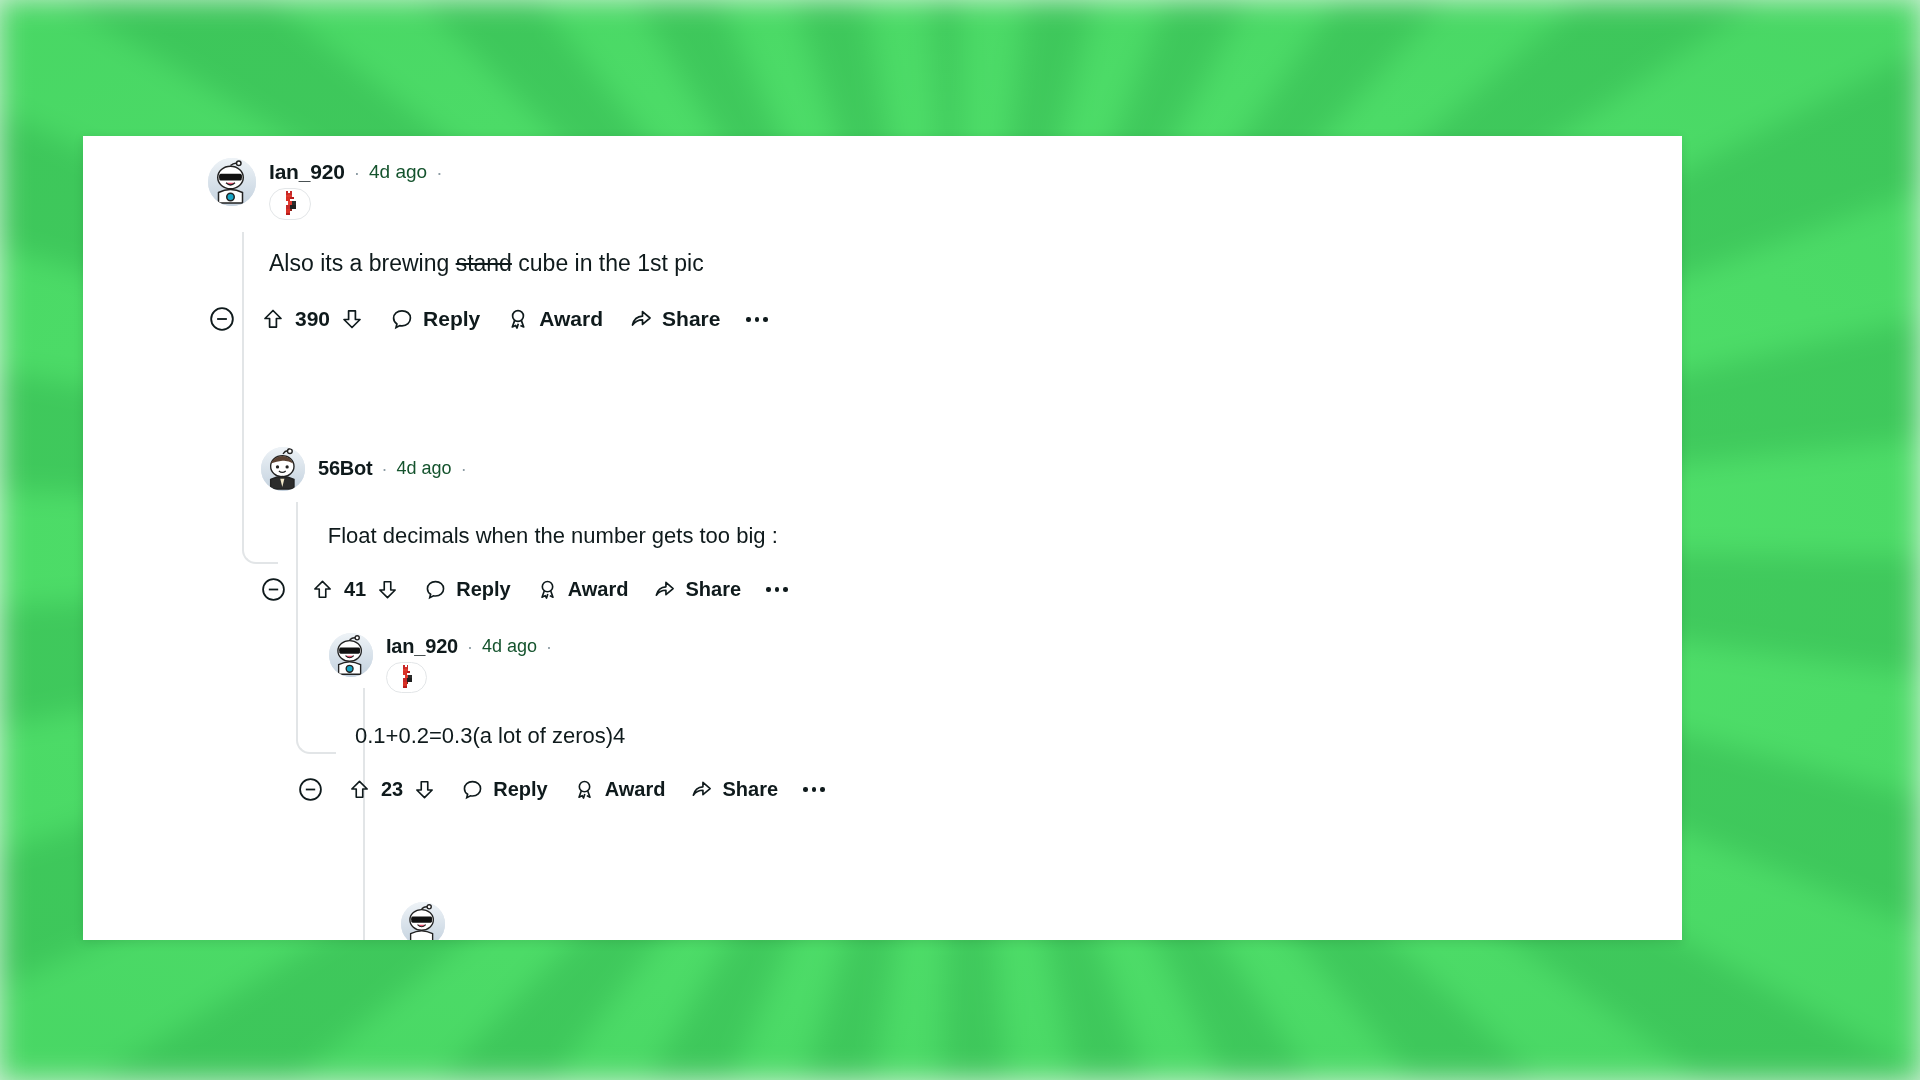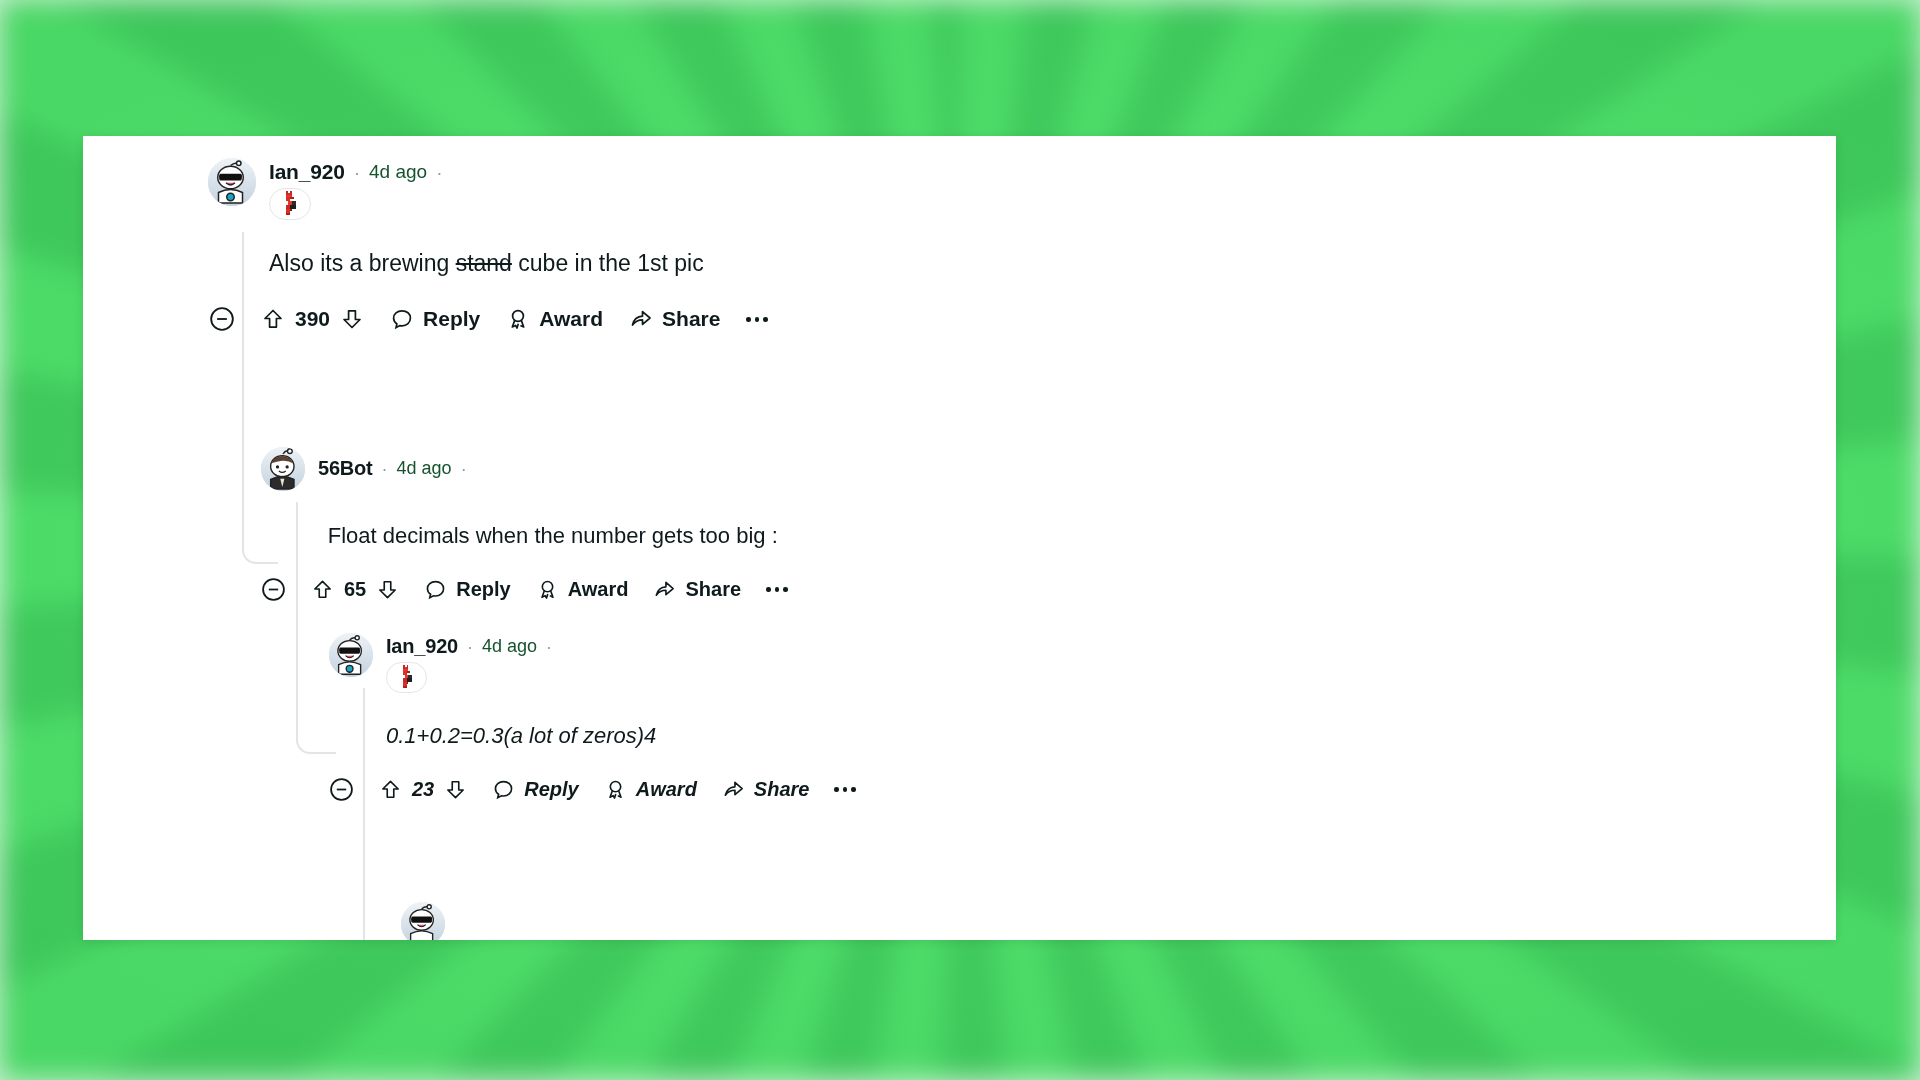--- a/index.html
+++ b/index.html
@@ -27,21 +27,21 @@
     background:
       radial-gradient(ellipse 70% 60% at 50% 50%, rgba(110,235,130,0.55) 0%, rgba(70,205,95,0.15) 55%, rgba(55,190,85,0.25) 100%);
     mix-blend-mode: normal;
   }
 
   
   #card {
     position: absolute;
     left: 83px;
     top: 136px;
-    width: 1753px;
+    width: 1599px;
     height: 804px;
     background: #ffffff;
     overflow: hidden;
     box-shadow: 0 2px 10px rgba(0,0,0,0.10);
   }
 
   .comment {
     position: relative;
   }
 
@@ -333,21 +333,21 @@
             <circle cx="12" cy="12" r="10"></circle>
               <path d="M7.5 12h9"></path>
           </svg>
         </span>
         <span class="votes">
           <span class="ico">
             <svg width="23" height="23" viewBox="0 0 24 24" fill="none" stroke="#0f1a1c" stroke-width="1.7" stroke-linejoin="round">
               <path d="M12 3.5 L20 11.5 h-4.6 v8.6 h-6.8 v-8.6 H4 Z"></path>
             </svg>
           </span>
-          <span class="score">65</span>
+          <span class="score">41</span>
           <span class="ico">
             <svg width="23" height="23" viewBox="0 0 24 24" fill="none" stroke="#0f1a1c" stroke-width="1.7" stroke-linejoin="round">
               <path d="M12 20.5 L4 12.5 h4.6 V3.9 h6.8 v8.6 H20 Z"></path>
             </svg>
           </span>
         </span>
         <span class="act">
           <span class="ico">
             <svg width="23" height="23" viewBox="0 0 24 24" fill="none" stroke="#0f1a1c" stroke-width="1.7">
               <path d="M12 3.8c-4.8 0-8.4 3.2-8.4 7.3 0 2.4 1.3 4.5 3.3 5.9l-.9 3.6 3.9-2a10 10 0 0 0 2.1.2c4.8 0 8.4-3.2 8.4-7.7S16.8 3.8 12 3.8z"></path>
@@ -425,21 +425,21 @@
             <rect x="3" y="7" width="2" height="2" fill="#c62828"></rect>
             <rect x="5" y="7" width="3" height="2" fill="#1f1f1f"></rect>
             <rect x="3" y="9" width="2" height="2" fill="#d93025"></rect>
             <rect x="5" y="9" width="1" height="1" fill="#8c1c14"></rect>
             <rect x="3" y="11" width="2" height="1" fill="#b71c1c"></rect>
           </svg>
         </div>
       </div>
     </div>
 
-    <div style="margin-left:57px; margin-top:27px; max-width:1350px;font-style:italic;">
+    <div style="margin-left:26px; margin-top:27px; max-width:1350px;">
       <p class="body-text" style="margin:0;">
         <span>0.1+0.2=0.3(a lot of zeros)4</span>
       </p>
 
       <div class="actions" style="margin-top:25px; margin-left:-57px; gap:25px;">
         <span class="ico">
           <svg width="25" height="25" viewBox="0 0 24 24" fill="none" stroke="#0f1a1c" stroke-width="1.7">
             <circle cx="12" cy="12" r="10"></circle>
               <path d="M7.5 12h9"></path>
           </svg>

